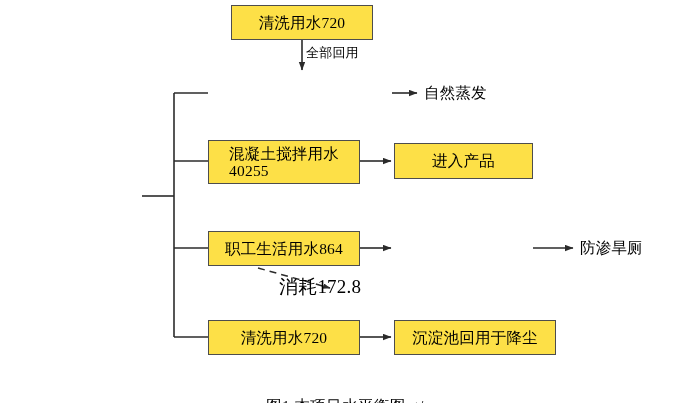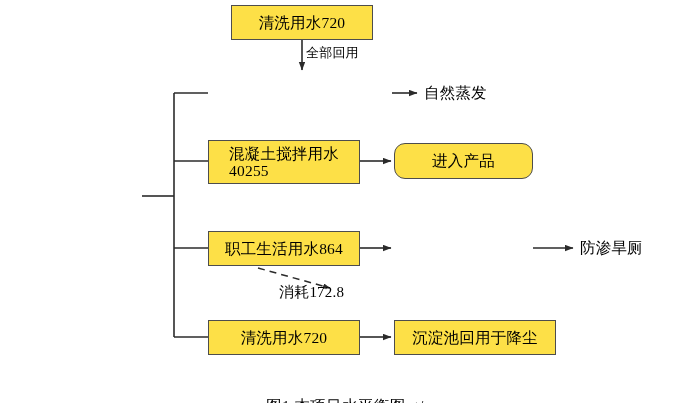--- a/index.html
+++ b/index.html
@@ -125,34 +125,34 @@
 
   <div class="plain" style="left:424px; top:80px; width:140px; height:26px;">
     <span>自然蒸发</span>
   </div>
 
   <div class="node" style="left:208px; top:140px; width:152px; height:44px;">
     <span>混凝土搅拌用水
 40255</span>
   </div>
 
-  <div class="node" style="left:394px; top:143px; width:139px; height:36px;border-radius:11px;">
+  <div class="node" style="left:394px; top:143px; width:139px; height:36px;">
     <span>进入产品</span>
   </div>
 
   <div class="node" style="left:208px; top:231px; width:152px; height:35px;">
     <span>职工生活用水864</span>
   </div>
 
 
   <div class="plain" style="left:580px; top:235px; width:100px; height:26px;">
     <span>防渗旱厕</span>
   </div>
 
-  <div class="edge-label" style="left:279px; top:283px; font-size:15px;">
+  <div class="edge-label" style="left:279px; top:274px; font-size:19px;">
     <span>消耗172.8</span>
   </div>
 
   <div class="node" style="left:208px; top:320px; width:152px; height:35px;">
     <span>清洗用水720</span>
   </div>
 
   <div class="node" style="left:394px; top:320px; width:162px; height:35px;">
     <span>沉淀池回用于降尘</span>
   </div>

